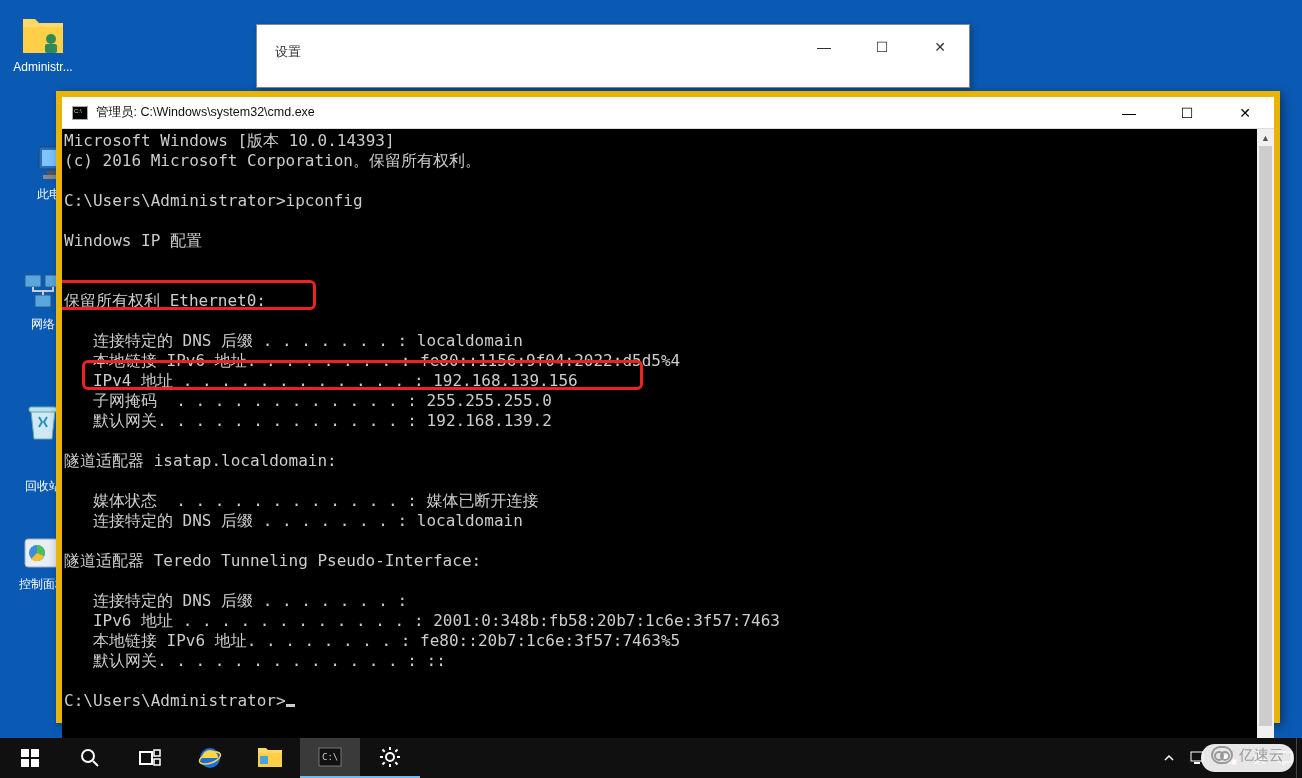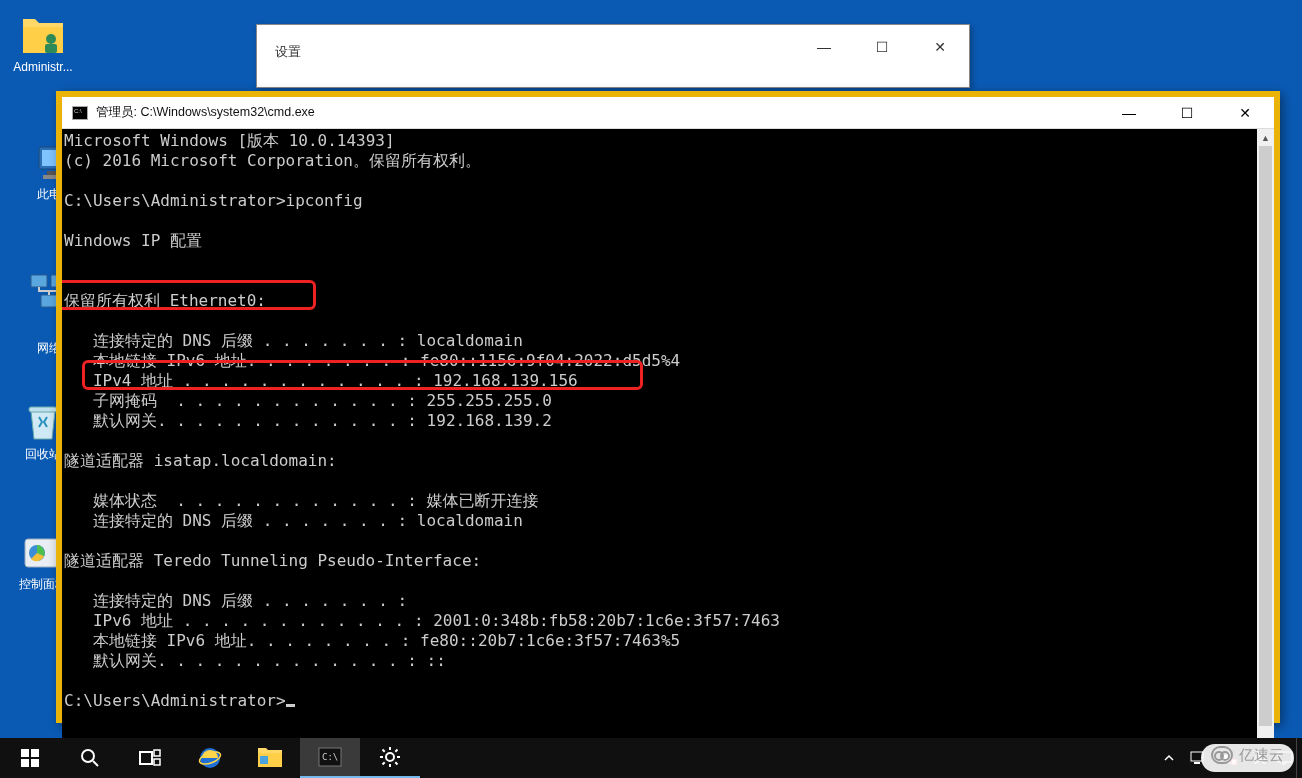--- a/index.html
+++ b/index.html
@@ -74,33 +74,33 @@
       <svg width="44" height="40" viewBox="0 0 44 40">
           <rect x="6" y="4" width="32" height="22" rx="2" fill="#2b6fb5" stroke="#1a4a7a"></rect>
           <rect x="9" y="7" width="26" height="16" fill="#7fc3ff"></rect>
           <rect x="14" y="28" width="16" height="4" fill="#555"></rect>
           <rect x="10" y="32" width="24" height="4" fill="#888"></rect>
         </svg>
     </div>
     <span class="label">此电脑</span>
   </div>
 
-  <div class="desktop-icon" style="left:12px; top:272px;gap:24px;">
+  <div class="desktop-icon" style="left:6px; top:272px;">
     <div class="icon-box">
       <svg width="44" height="40" viewBox="0 0 44 40">
           <rect x="4" y="2" width="16" height="12" rx="1" fill="#5aa7e0" stroke="#2a5a8a"></rect>
           <rect x="24" y="2" width="16" height="12" rx="1" fill="#5aa7e0" stroke="#2a5a8a"></rect>
           <rect x="14" y="22" width="16" height="12" rx="1" fill="#5aa7e0" stroke="#2a5a8a"></rect>
           <path d="M12 14 L12 18 L32 18 L32 14 M22 18 L22 22" stroke="#ccc" stroke-width="2" fill="none"></path>
         </svg>
     </div>
     <span class="label">网络</span>
   </div>
 
-  <div class="desktop-icon" style="left:6px; top:402px;">
+  <div class="desktop-icon" style="left:6px; top:402px;gap:32px;">
     <div class="icon-box">
       <svg width="44" height="40" viewBox="0 0 44 40">
           <path d="M10 8 L34 8 L31 36 L13 36 Z" fill="#cfeaf4" stroke="#6aa"></path>
           <rect x="8" y="4" width="28" height="5" rx="2" fill="#bfe0ee" stroke="#6aa"></rect>
           <path d="M18 14 l3 5 l-3 5 M26 14 l-3 5 l3 5" stroke="#2a8fbd" stroke-width="2" fill="none"></path>
         </svg>
     </div>
     <span class="label">回收站</span>
   </div>
 

